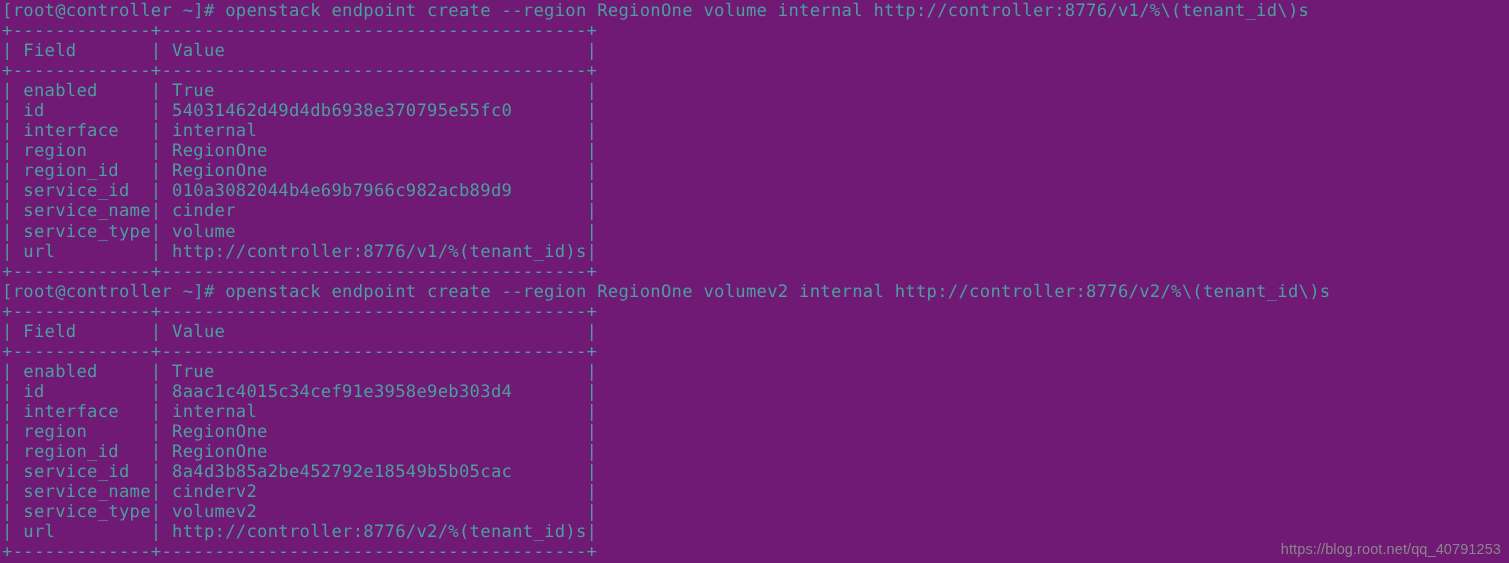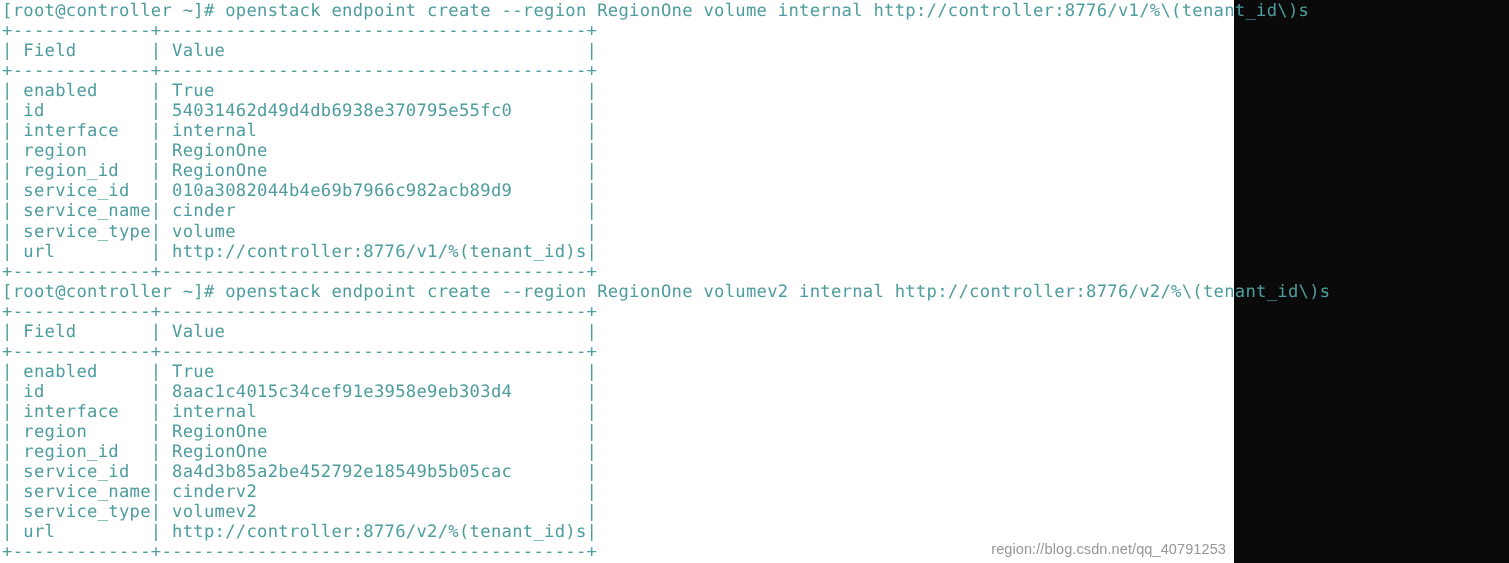--- a/index.html
+++ b/index.html
@@ -9,23 +9,23 @@
     background: #0a0a0b;
   }
   body {
     width: 1509px;
     height: 563px;
     overflow: hidden;
     font-family: "DejaVu Sans Mono", "Liberation Mono", monospace;
   }
   #terminal {
     position: relative;
-    width: 1234px;
+    width: 1509px;
     height: 563px;
-    background: #ffffff;
+    background: #701a75;
     box-sizing: border-box;
     padding: 0 0 0 2px;
   }
   .screen {
     font-family: "DejaVu Sans Mono", "Liberation Mono", monospace;
     font-size: 17.2px;
     line-height: 20.05px;
     letter-spacing: 0.28px;
     color: #4e9d9e;
     white-space: pre;
@@ -58,14 +58,14 @@
     letter-spacing: 0.1px;
     opacity: 0.92;
     white-space: nowrap;
   }
 </style>
 </head>
 <body>
 
 <div id="terminal">
   <div class="screen" id="screen"><span class="line prompt">[root@controller ~]# openstack endpoint create --region RegionOne volume internal http://controller:8776/v1/%\(tenant_id\)s</span><span class="line rule">+-------------+----------------------------------------+</span><span class="line row">| Field       | Value                                  |</span><span class="line rule">+-------------+----------------------------------------+</span><span class="line row">| enabled     | True                                   |</span><span class="line row">| id          | 54031462d49d4db6938e370795e55fc0       |</span><span class="line row">| interface   | internal                               |</span><span class="line row">| region      | RegionOne                              |</span><span class="line row">| region_id   | RegionOne                              |</span><span class="line row">| service_id  | 010a3082044b4e69b7966c982acb89d9       |</span><span class="line row">| service_name| cinder                                 |</span><span class="line row">| service_type| volume                                 |</span><span class="line row">| url         | http://controller:8776/v1/%(tenant_id)s|</span><span class="line rule">+-------------+----------------------------------------+</span><span class="line prompt">[root@controller ~]# openstack endpoint create --region RegionOne volumev2 internal http://controller:8776/v2/%\(tenant_id\)s</span><span class="line rule">+-------------+----------------------------------------+</span><span class="line row">| Field       | Value                                  |</span><span class="line rule">+-------------+----------------------------------------+</span><span class="line row">| enabled     | True                                   |</span><span class="line row">| id          | 8aac1c4015c34cef91e3958e9eb303d4       |</span><span class="line row">| interface   | internal                               |</span><span class="line row">| region      | RegionOne                              |</span><span class="line row">| region_id   | RegionOne                              |</span><span class="line row">| service_id  | 8a4d3b85a2be452792e18549b5b05cac       |</span><span class="line row">| service_name| cinderv2                               |</span><span class="line row">| service_type| volumev2                               |</span><span class="line row">| url         | http://controller:8776/v2/%(tenant_id)s|</span><span class="line rule">+-------------+----------------------------------------+</span></div>
-  <div id="watermark">region://blog.csdn.net/qq_40791253</div>
+  <div id="watermark">https://blog.root.net/qq_40791253</div>
 </div>
 
 </body></html>

